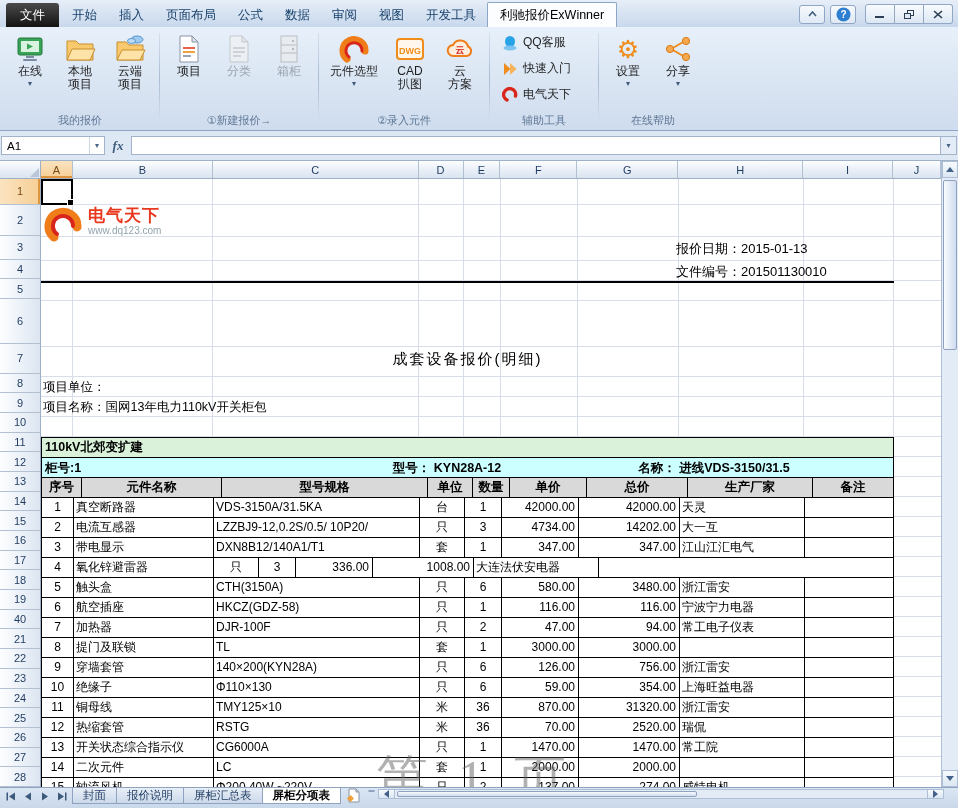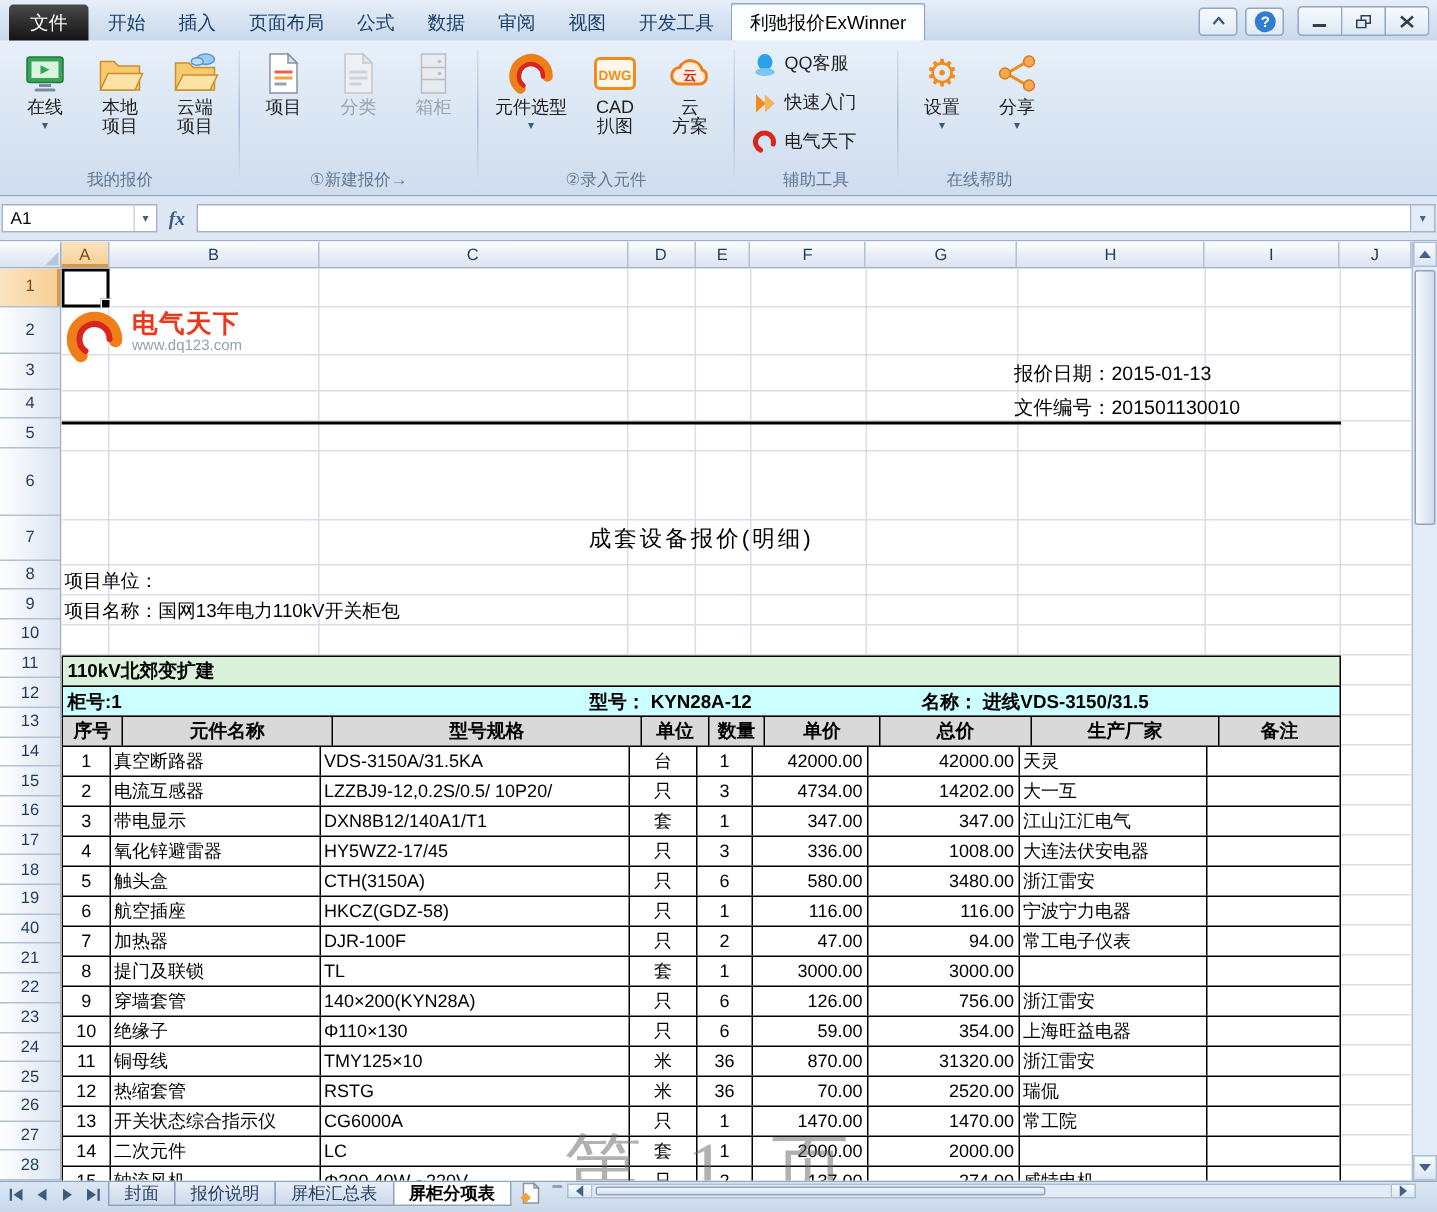--- a/index.html
+++ b/index.html
@@ -71,21 +71,21 @@
   .file-no{position:absolute;left:635px;top:84px;font-size:13px;z-index:1;}
   .ruleline{position:absolute;left:0;top:102px;width:853px;height:2px;background:#000;z-index:1;}
   .company{position:absolute;left:0;top:126px;width:853px;text-align:center;font-size:23px;font-weight:bold;letter-spacing:7px;z-index:1;}
   .subtitle{position:absolute;left:0;top:171px;width:853px;text-align:center;font-size:15px;letter-spacing:2px;z-index:1;}
   .p-unit{position:absolute;left:2px;top:200px;font-size:12.5px;z-index:1;}
   .p-name{position:absolute;left:2px;top:220px;font-size:12.5px;z-index:1;}
   .t-section{position:absolute;left:0;top:258px;width:853px;height:21px;background:#d9f2d9;border:1px solid #000;box-sizing:border-box;display:flex;align-items:center;padding-left:3px;font-size:12.5px;font-weight:bold;z-index:2;}
   .t-cabinet{position:absolute;left:0;top:278px;width:853px;height:21px;background:#ccffff;border:1px solid #000;box-sizing:border-box;font-size:12.5px;font-weight:bold;z-index:2;}
   .cab-no{position:absolute;left:3px;top:2px;}
   .cab-model{position:absolute;left:405px;top:2px;transform:translateX(-50%);white-space:nowrap;}
-  .cab-name{position:absolute;left:648px;top:2px;transform:translateX(-50%);white-space:nowrap;}
+  .cab-name{position:absolute;left:672px;top:2px;transform:translateX(-50%);white-space:nowrap;}
   #qtable{position:absolute;left:0;top:298px;width:853px;height:321px;border:1px solid #000;box-sizing:border-box;background:#fff;z-index:2;overflow:hidden;}
   .t-head{display:flex;height:20px;background:#d9d9d9;border-bottom:1px solid #000;box-sizing:border-box;}
   .t-hcell{box-sizing:border-box;border-right:1px solid #000;display:flex;align-items:center;justify-content:center;font-size:12.5px;font-weight:bold;}
   .t-hcell:last-child{border-right:none;flex:1;}
   .t-row{display:flex;height:20px;border-bottom:1px solid #000;box-sizing:border-box;}
   .t-cell{box-sizing:border-box;border-right:1px solid #000;font-size:12px;line-height:19px;white-space:nowrap;overflow:hidden;padding:0 2px;}
   .t-cell:last-child{border-right:none;flex:1;}
   .al-c{text-align:center;} .al-l{text-align:left;} .al-r{text-align:right;padding-right:3px;}
   .watermark{position:absolute;left:335px;top:566px;font-family:"Liberation Serif","DejaVu Serif",serif;font-size:52px;letter-spacing:30px;color:rgba(100,100,100,.5);z-index:6;pointer-events:none;white-space:nowrap;}
 
@@ -474,21 +474,20 @@
                 <div class="t-cell al-c" style="width: 45px;">套</div>
                 <div class="t-cell al-c" style="width: 37px;">1</div>
                 <div class="t-cell al-r" style="width: 77px;">347.00</div>
                 <div class="t-cell al-r" style="width: 101px;">347.00</div>
                 <div class="t-cell al-l" style="width: 125px;">江山江汇电气</div>
                 <div class="t-cell al-l"></div>
               </div>
               <div class="t-row">
                 <div class="t-cell al-c" style="width: 32px;">4</div>
                 <div class="t-cell al-l" style="width: 140px;">氧化锌避雷器</div>
-                <div class="t-cell al-l" style="width: 206px;">HY5WZ2-17/45</div>
                 <div class="t-cell al-c" style="width: 45px;">只</div>
                 <div class="t-cell al-c" style="width: 37px;">3</div>
                 <div class="t-cell al-r" style="width: 77px;">336.00</div>
                 <div class="t-cell al-r" style="width: 101px;">1008.00</div>
                 <div class="t-cell al-l" style="width: 125px;">大连法伏安电器</div>
                 <div class="t-cell al-l"></div>
               </div>
               <div class="t-row">
                 <div class="t-cell al-c" style="width: 32px;">5</div>
                 <div class="t-cell al-l" style="width: 140px;">触头盒</div>

